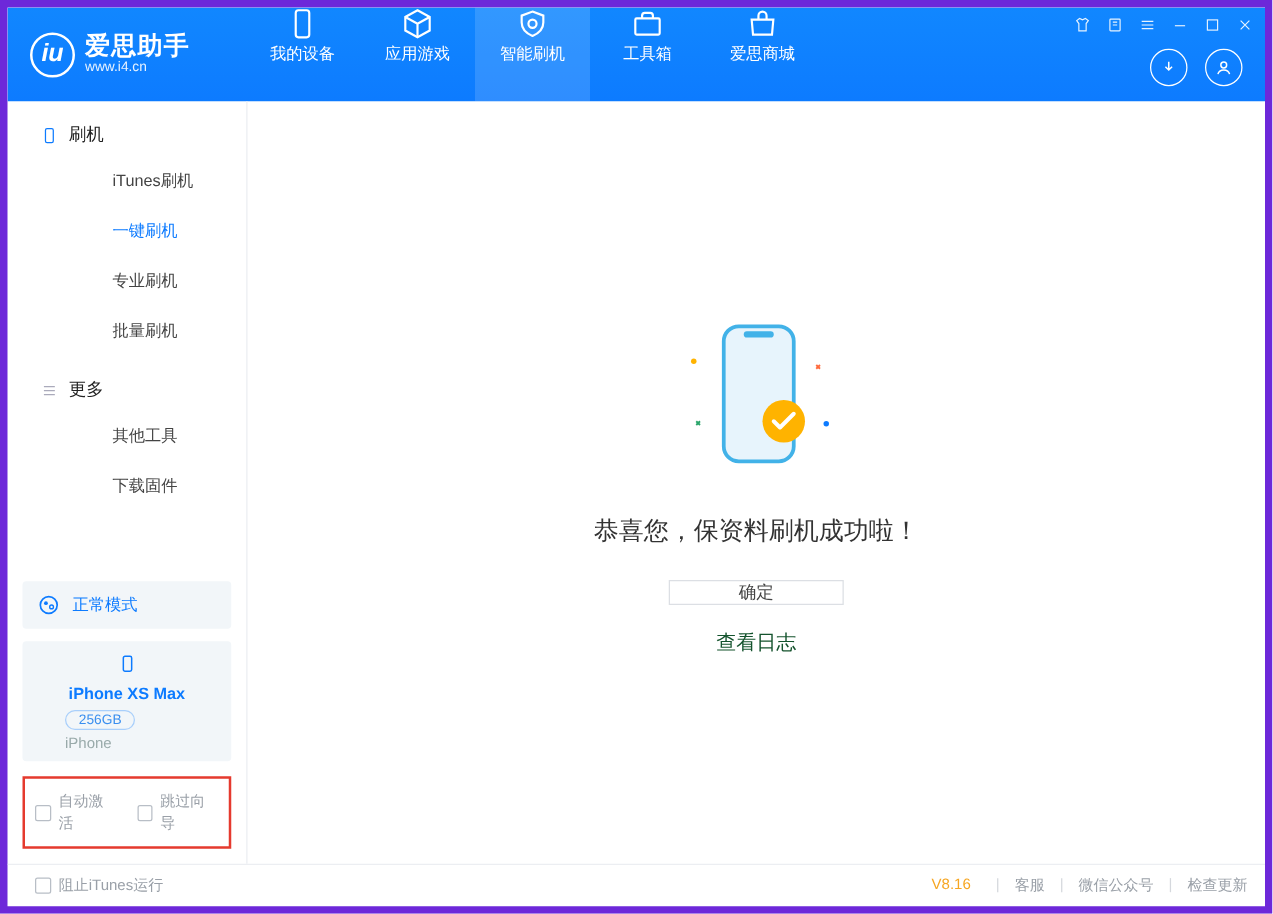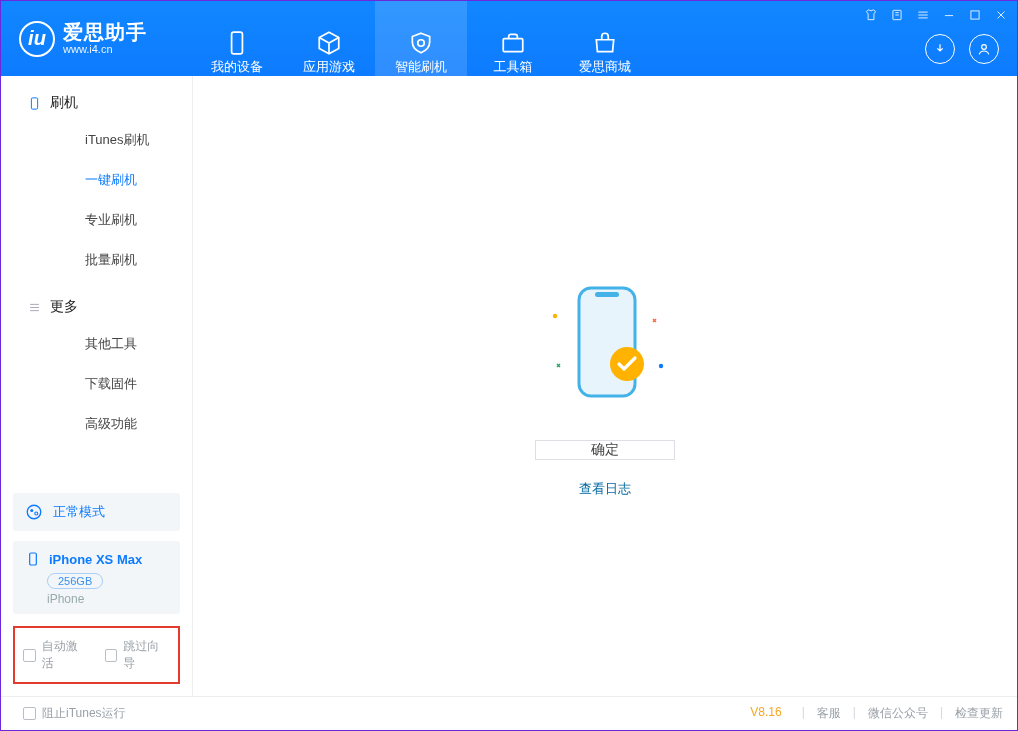--- a/index.html
+++ b/index.html
@@ -1,20 +1,20 @@
 <!DOCTYPE html>
 <html><head>
 <meta charset="utf-8">
 <style>
   * { margin: 0; padding: 0; box-sizing: border-box; font-family: "Microsoft YaHei", Arial, sans-serif; }
   body { background: #fff; }
   .window {
     width: 1018px;
     height: 731px;
-    border: 1px solid #6d28d9;
+    border: 6px solid #6d28d9;
     background: #fff;
     display: flex;
     flex-direction: column;
     overflow: hidden;
   }
   
   .header {
     height: 75px;
     background: linear-gradient(#1187ff,#0d7bff);
     display: flex;
@@ -34,21 +34,21 @@
     border-radius: 50%;
     display: flex; align-items: center; justify-content: center;
     font-weight: bold; font-size: 20px; font-style: italic;
   }
   .logo-text { display: flex; flex-direction: column; line-height: 1.1; }
   .logo-text .t1 { font-size: 20px; font-weight: bold; letter-spacing: 1px; }
   .logo-text .t2 { font-size: 11px; opacity: .9; }
   .tabs { display: flex; align-items: stretch; }
   .tab {
     width: 92px;
-    display: flex; flex-direction: column; align-items: center; justify-content: flex-end;
+    display: flex; flex-direction: column; align-items: center; justify-content: flex-start;
     gap: 2px;
     font-size: 13px;
     cursor: pointer;
     position: relative;
   }
   .tab.active { background: rgba(255,255,255,.14); }
   .tab .ticon { width: 26px; height: 26px; display:flex;align-items:center;justify-content:center; }
   .tab .ticon svg { width: 26px; height: 26px; fill:none; stroke:#fff; stroke-width:1.6; }
   .header-right {
     margin-left: auto;
@@ -97,21 +97,21 @@
     margin-bottom:10px;
   }
   .mode-box svg { width:18px;height:18px; }
   .device-box {
     background:#f2f6f9;
     border-radius:3px;
     padding:10px 12px 8px 12px;
     color:#0d7bff;
     margin-bottom:12px;
   }
-  .device-box .dname { display:flex;align-items:center;gap:8px;font-weight:bold;font-size:13px; }
+  .device-box .dname { display:flex;align-items:center;gap:8px;font-weight:bold;font-size:13px;flex-direction:column; }
   .device-box .dname svg { width:16px;height:16px; stroke:#0d7bff; fill:none; stroke-width:1.8; }
   .device-box .cap {
     display:inline-block; border:1px solid #a9cffb; color:#3a8fef;
     border-radius:10px; padding:1px 10px; font-size:11px; margin:6px 0 3px 22px;
   }
   .device-box .dtype { color:#9aa; font-size:12px; margin-left:22px; }
   .checks {
     border:2px solid #e53a2e;
     padding:10px 8px;
     display:flex; gap:16px; align-items:center;
@@ -124,21 +124,21 @@
     flex:1; display:flex; flex-direction:column; align-items:center; justify-content:center;
     gap: 0px;
   }
   .phone-illus { width:140px; height:140px; position:relative; }
   .success-text { font-size:20px; color:#333; margin-top: 24px; text-align:center; }
   .ok-btn {
     margin-top:26px; width:140px; height:20px;
     border:1px solid #dcdfe4; background:#fff; color:#444;
     font-size:14px; cursor:pointer;
   }
-  .view-log { margin-top:20px; color:#0369a1; font-size:13px; cursor:pointer; }
+  .view-log { margin-top:20px; color:#14532d; font-size:16px; cursor:pointer; }
   
   .footer {
     height:34px; border-top:1px solid #eceef2;
     display:flex; align-items:center;
     font-size:12px; color:#9aa0a8;
     padding: 0 14px 0 22px;
   }
   .footer .fleft { display:flex; align-items:center; gap:6px; cursor:pointer; }
   .footer .fright { margin-left:auto; display:flex; align-items:flex-start; gap:12px; }
   .footer .sep { color:#d5d8dd; }
@@ -269,21 +269,20 @@
       <div class="side-item">批量刷机</div>
 
       <div class="side-group-header more">
         <svg viewBox="0 0 24 24">
             <path d="M5 7h14M5 12h14M5 17h14"></path>
           </svg>
         <span>更多</span>
       </div>
       <div class="side-item">其他工具</div>
       <div class="side-item">下载固件</div>
-      <div class="side-item">高级功能</div>
 
       <div class="side-bottom">
         <div class="mode-box">
           <svg viewBox="0 0 24 24">
               <circle cx="12" cy="12" r="9" fill="none" stroke="#0d7bff" stroke-width="1.8"></circle>
               <circle cx="9" cy="10" r="2" fill="#0d7bff"></circle>
               <circle cx="15" cy="14" r="2" fill="none" stroke="#0d7bff" stroke-width="1.5"></circle>
             </svg>
           <span>正常模式</span>
         </div>
@@ -318,20 +317,21 @@
           <path d="M22 90 l3 3 M25 90 l-3 3" stroke="#2aa56a" stroke-width="1.5"></path>
           <path d="M118 45 l3 3 M121 45 l-3 3" stroke="#ff6a3d" stroke-width="1.5"></path>
           <circle cx="126" cy="92" r="2.2" fill="#0d7bff"></circle>
           <rect x="44" y="14" width="56" height="108" rx="12" fill="#e7f4fc"></rect>
           <rect x="44" y="14" width="56" height="108" rx="12" fill="none" stroke="#42b2e8" stroke-width="3"></rect>
           <rect x="60" y="18" width="24" height="5" rx="2.5" fill="#42b2e8"></rect>
           <circle cx="92" cy="90" r="17" fill="#ffb300"></circle>
           <path d="M84 90 l5 5 l11 -11" stroke="#fff" stroke-width="3.2" fill="none" stroke-linecap="round" stroke-linejoin="round"></path>
         </svg>
       </div>
+      <div class="success-text">恭喜您，保资料刷机成功啦！</div>
       <button class="ok-btn">确定</button>
       <div class="view-log">查看日志</div>
     </div>
   </div>
 
   <div class="footer">
     <div class="fleft">
       <span class="chkbox"></span>
       <span>阻止iTunes运行</span>
     </div>

